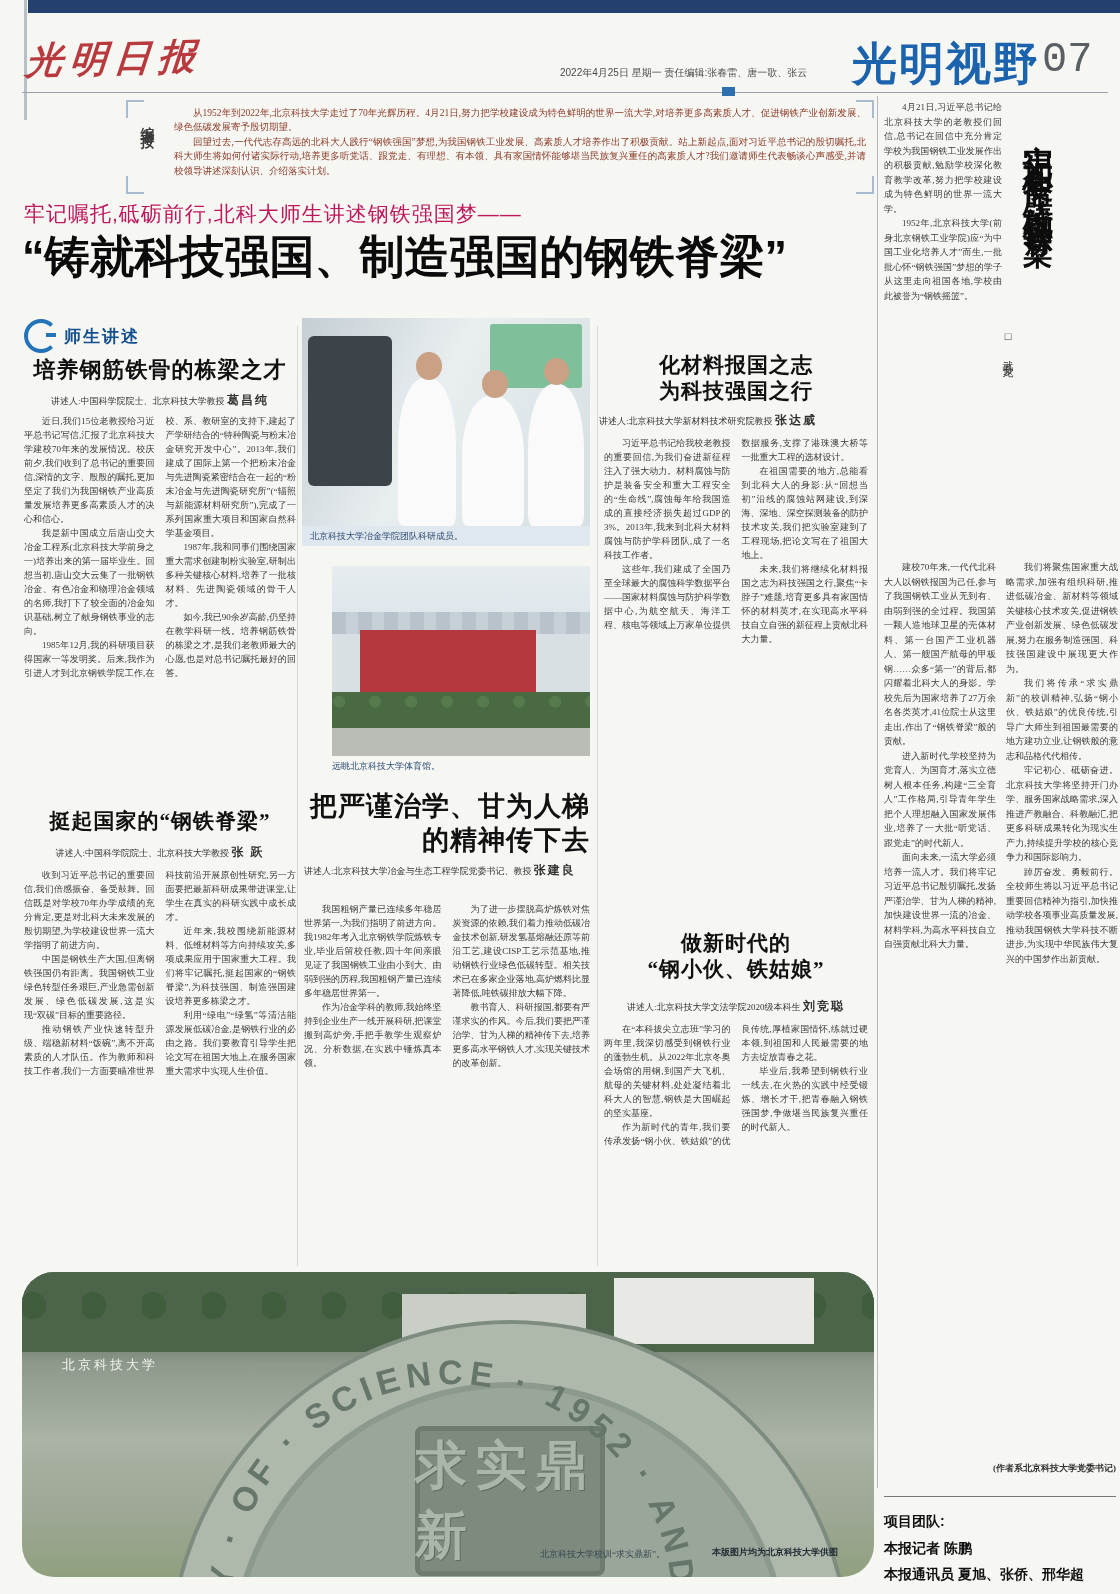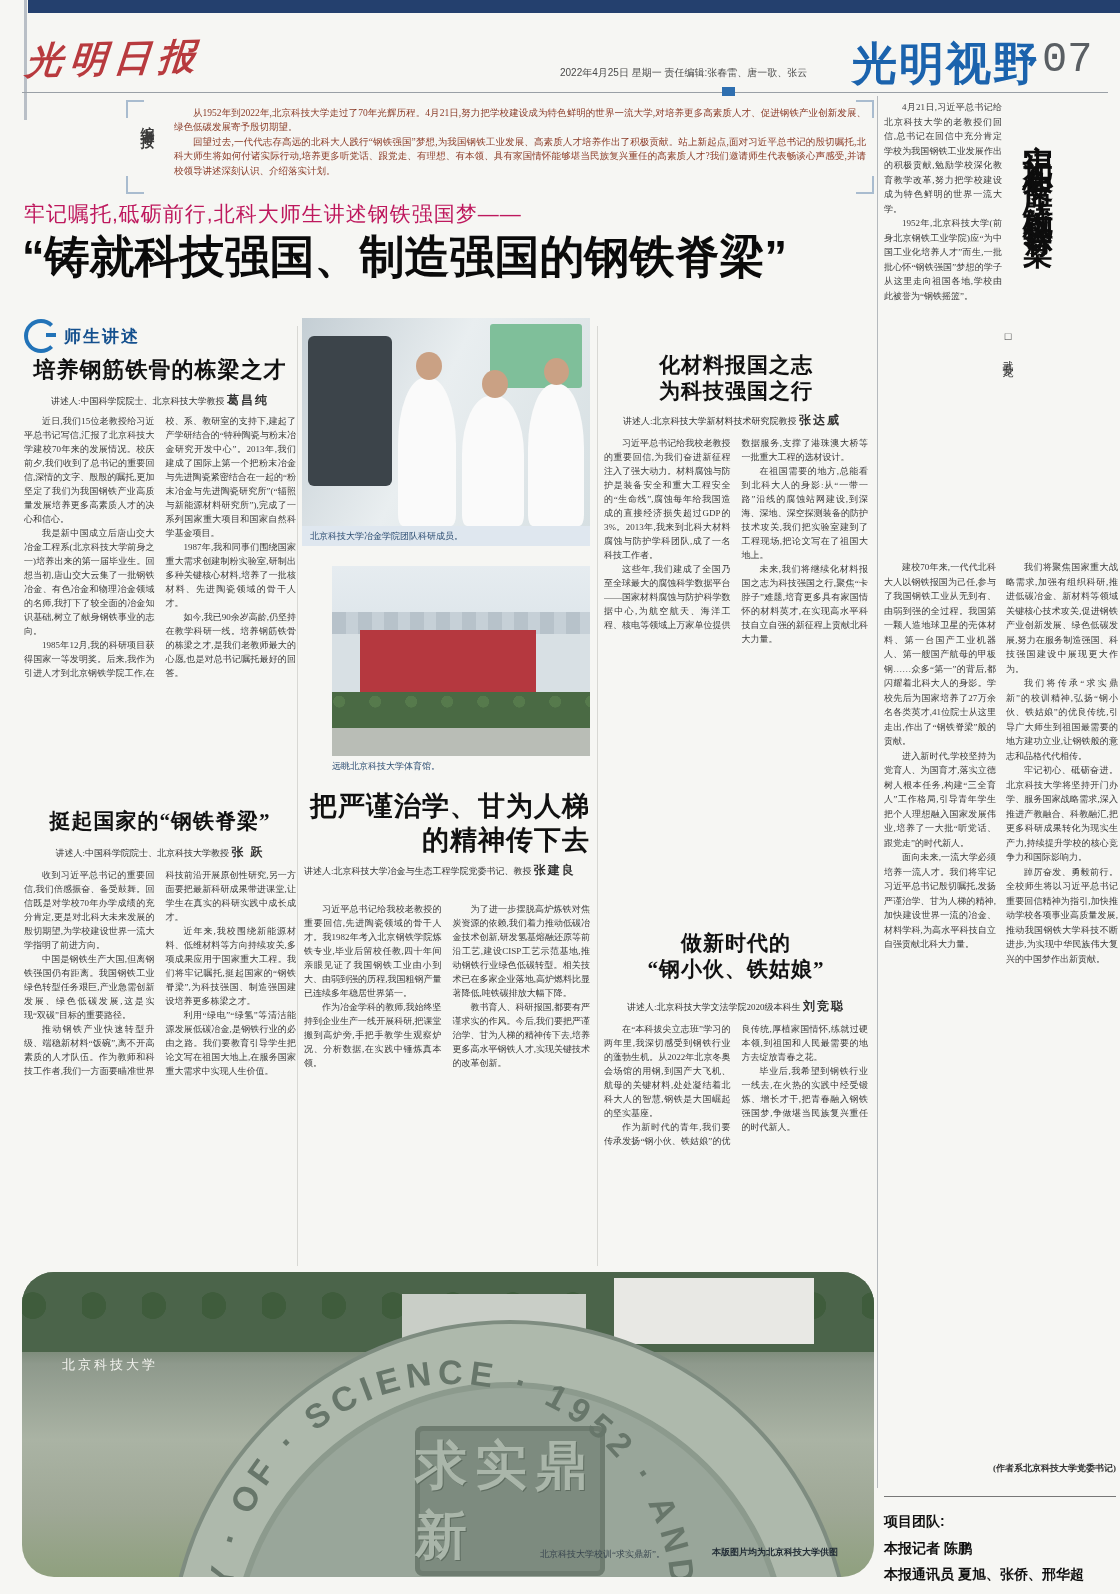--- a/index.html
+++ b/index.html
@@ -70,21 +70,21 @@
   #photo2 .trees{position:absolute;left:0;top:126px;width:258px;height:40px;
         background:radial-gradient(circle at 20% 40%,#567a4c 18%,transparent 19%) 0 0/36px 24px repeat-x,#4a6a44;}
   #photo2 .road{position:absolute;left:0;top:162px;width:258px;height:28px;background:#b9bdb6;}
   #cap2{left:332px;top:760px;}
   
   #a3title{left:304px;top:790px;width:286px;text-align:right;font-size:27px;}
   #a3byline{left:304px;top:862px;width:286px;text-align:left;}
   #a3body{left:304px;top:902px;width:286px;height:364px;}
   
   #a4title{left:604px;top:352px;width:264px;font-size:21px;}
-  #a4byline{left:600px;top:412px;width:264px;}
+  #a4byline{left:576px;top:412px;width:264px;}
   #a5title{left:604px;top:930px;width:264px;font-size:21px;}
   #a5byline{left:604px;top:998px;width:264px;}
   
   #photo3{left:22px;top:1272px;width:852px;height:305px;overflow:hidden;
         background:linear-gradient(#7c8d7a 0%,#5d725a 18%,#8e998c 30%,#aab3a4 55%,#9fa896 78%,#8fa07e 100%);border-radius:32px;}
   #photo3 .treeband{position:absolute;left:0;top:0;width:852px;height:80px;
         background:radial-gradient(circle at 18% 60%,#3f5c3c 22%,transparent 23%) 0 0/60px 56px repeat-x,#4b644a;}
   #photo3 .whitebldg{position:absolute;right:60px;top:6px;width:200px;height:66px;background:#e8e8e4;
         box-shadow:-220px 8px 0 -8px #c9cec7;}
   #photo3 .gate{position:absolute;left:40px;top:84px;font-size:13px;color:#f2f2ee;letter-spacing:3px;}
@@ -197,36 +197,36 @@
     <div class="road"></div>
   </div>
   <div class="abs caption" id="cap2">远眺北京科技大学体育馆。</div>
 
   <div class="abs art-title" id="a3title" style="white-space:pre-line;">把严谨治学、甘为人梯的精神传下去</div>
   <div class="abs byline" id="a3byline">
     <span>讲述人:北京科技大学冶金与生态工程学院党委书记、教授</span>
     <b>张建良</b>
   </div>
   <div class="abs cols" id="a3body">
-    <p>习近平总书记给我校老教授的重要回信,先进陶瓷领域的骨干人才。我1982年考入北京钢铁学院炼铁专业,毕业后留校任教,四十年间亲眼见证了我国钢铁工业由小到大、由弱到强的历程,我国粗钢产量已连续多年稳居世界第一。</p>
+    <p>我国粗钢产量已连续多年稳居世界第一,为我们指明了前进方向。我1982年考入北京钢铁学院炼铁专业,毕业后留校任教,四十年间亲眼见证了我国钢铁工业由小到大、由弱到强的历程,我国粗钢产量已连续多年稳居世界第一。</p>
     <p>作为冶金学科的教师,我始终坚持到企业生产一线开展科研,把课堂搬到高炉旁,手把手教学生观察炉况、分析数据,在实践中锤炼真本领。</p>
     <p>为了进一步摆脱高炉炼铁对焦炭资源的依赖,我们着力推动低碳冶金技术创新,研发氢基熔融还原等前沿工艺,建设CISP工艺示范基地,推动钢铁行业绿色低碳转型。相关技术已在多家企业落地,高炉燃料比显著降低,吨铁碳排放大幅下降。</p>
     <p>教书育人、科研报国,都要有严谨求实的作风。今后,我们要把严谨治学、甘为人梯的精神传下去,培养更多高水平钢铁人才,实现关键技术的改革创新。</p>
   </div>
 
   <div class="abs art-title" id="a4title" style="white-space:pre-line;">化材料报国之志
 为科技强国之行</div>
   <div class="abs byline" id="a4byline">
     <span>讲述人:北京科技大学新材料技术研究院教授</span>
     <b>张达威</b>
   </div>
   <div class="abs cols" style="left:604px;top:436px;width:264px;height:478px;">
     <p>习近平总书记给我校老教授的重要回信,为我们奋进新征程注入了强大动力。材料腐蚀与防护是装备安全和重大工程安全的“生命线”,腐蚀每年给我国造成的直接经济损失超过GDP的3%。2013年,我来到北科大材料腐蚀与防护学科团队,成了一名科技工作者。</p>
     <p>这些年,我们建成了全国乃至全球最大的腐蚀科学数据平台——国家材料腐蚀与防护科学数据中心,为航空航天、海洋工程、核电等领域上万家单位提供数据服务,支撑了港珠澳大桥等一批重大工程的选材设计。</p>
-    <p>在祖国需要的地方,总能看到北科大人的身影:从“一带一路”沿线的腐蚀站网建设,到深海、深地、深空探测装备的防护技术攻关,我们把实验室建到了工程现场,把论文写在了祖国大地上。</p>
+    <p>在祖国需要的地方,总能看到北科大人的身影:从“回想当初”沿线的腐蚀站网建设,到深海、深地、深空探测装备的防护技术攻关,我们把实验室建到了工程现场,把论文写在了祖国大地上。</p>
     <p>未来,我们将继续化材料报国之志为科技强国之行,聚焦“卡脖子”难题,培育更多具有家国情怀的材料英才,在实现高水平科技自立自强的新征程上贡献北科大力量。</p>
   </div>
 
   <div class="abs art-title" id="a5title" style="white-space:pre-line;">做新时代的
 “钢小伙、铁姑娘”</div>
   <div class="abs byline" id="a5byline">
     <span>讲述人:北京科技大学文法学院2020级本科生</span>
     <b>刘竞聪</b>
   </div>
   <div class="abs cols" style="left:604px;top:1022px;width:264px;height:244px;">

